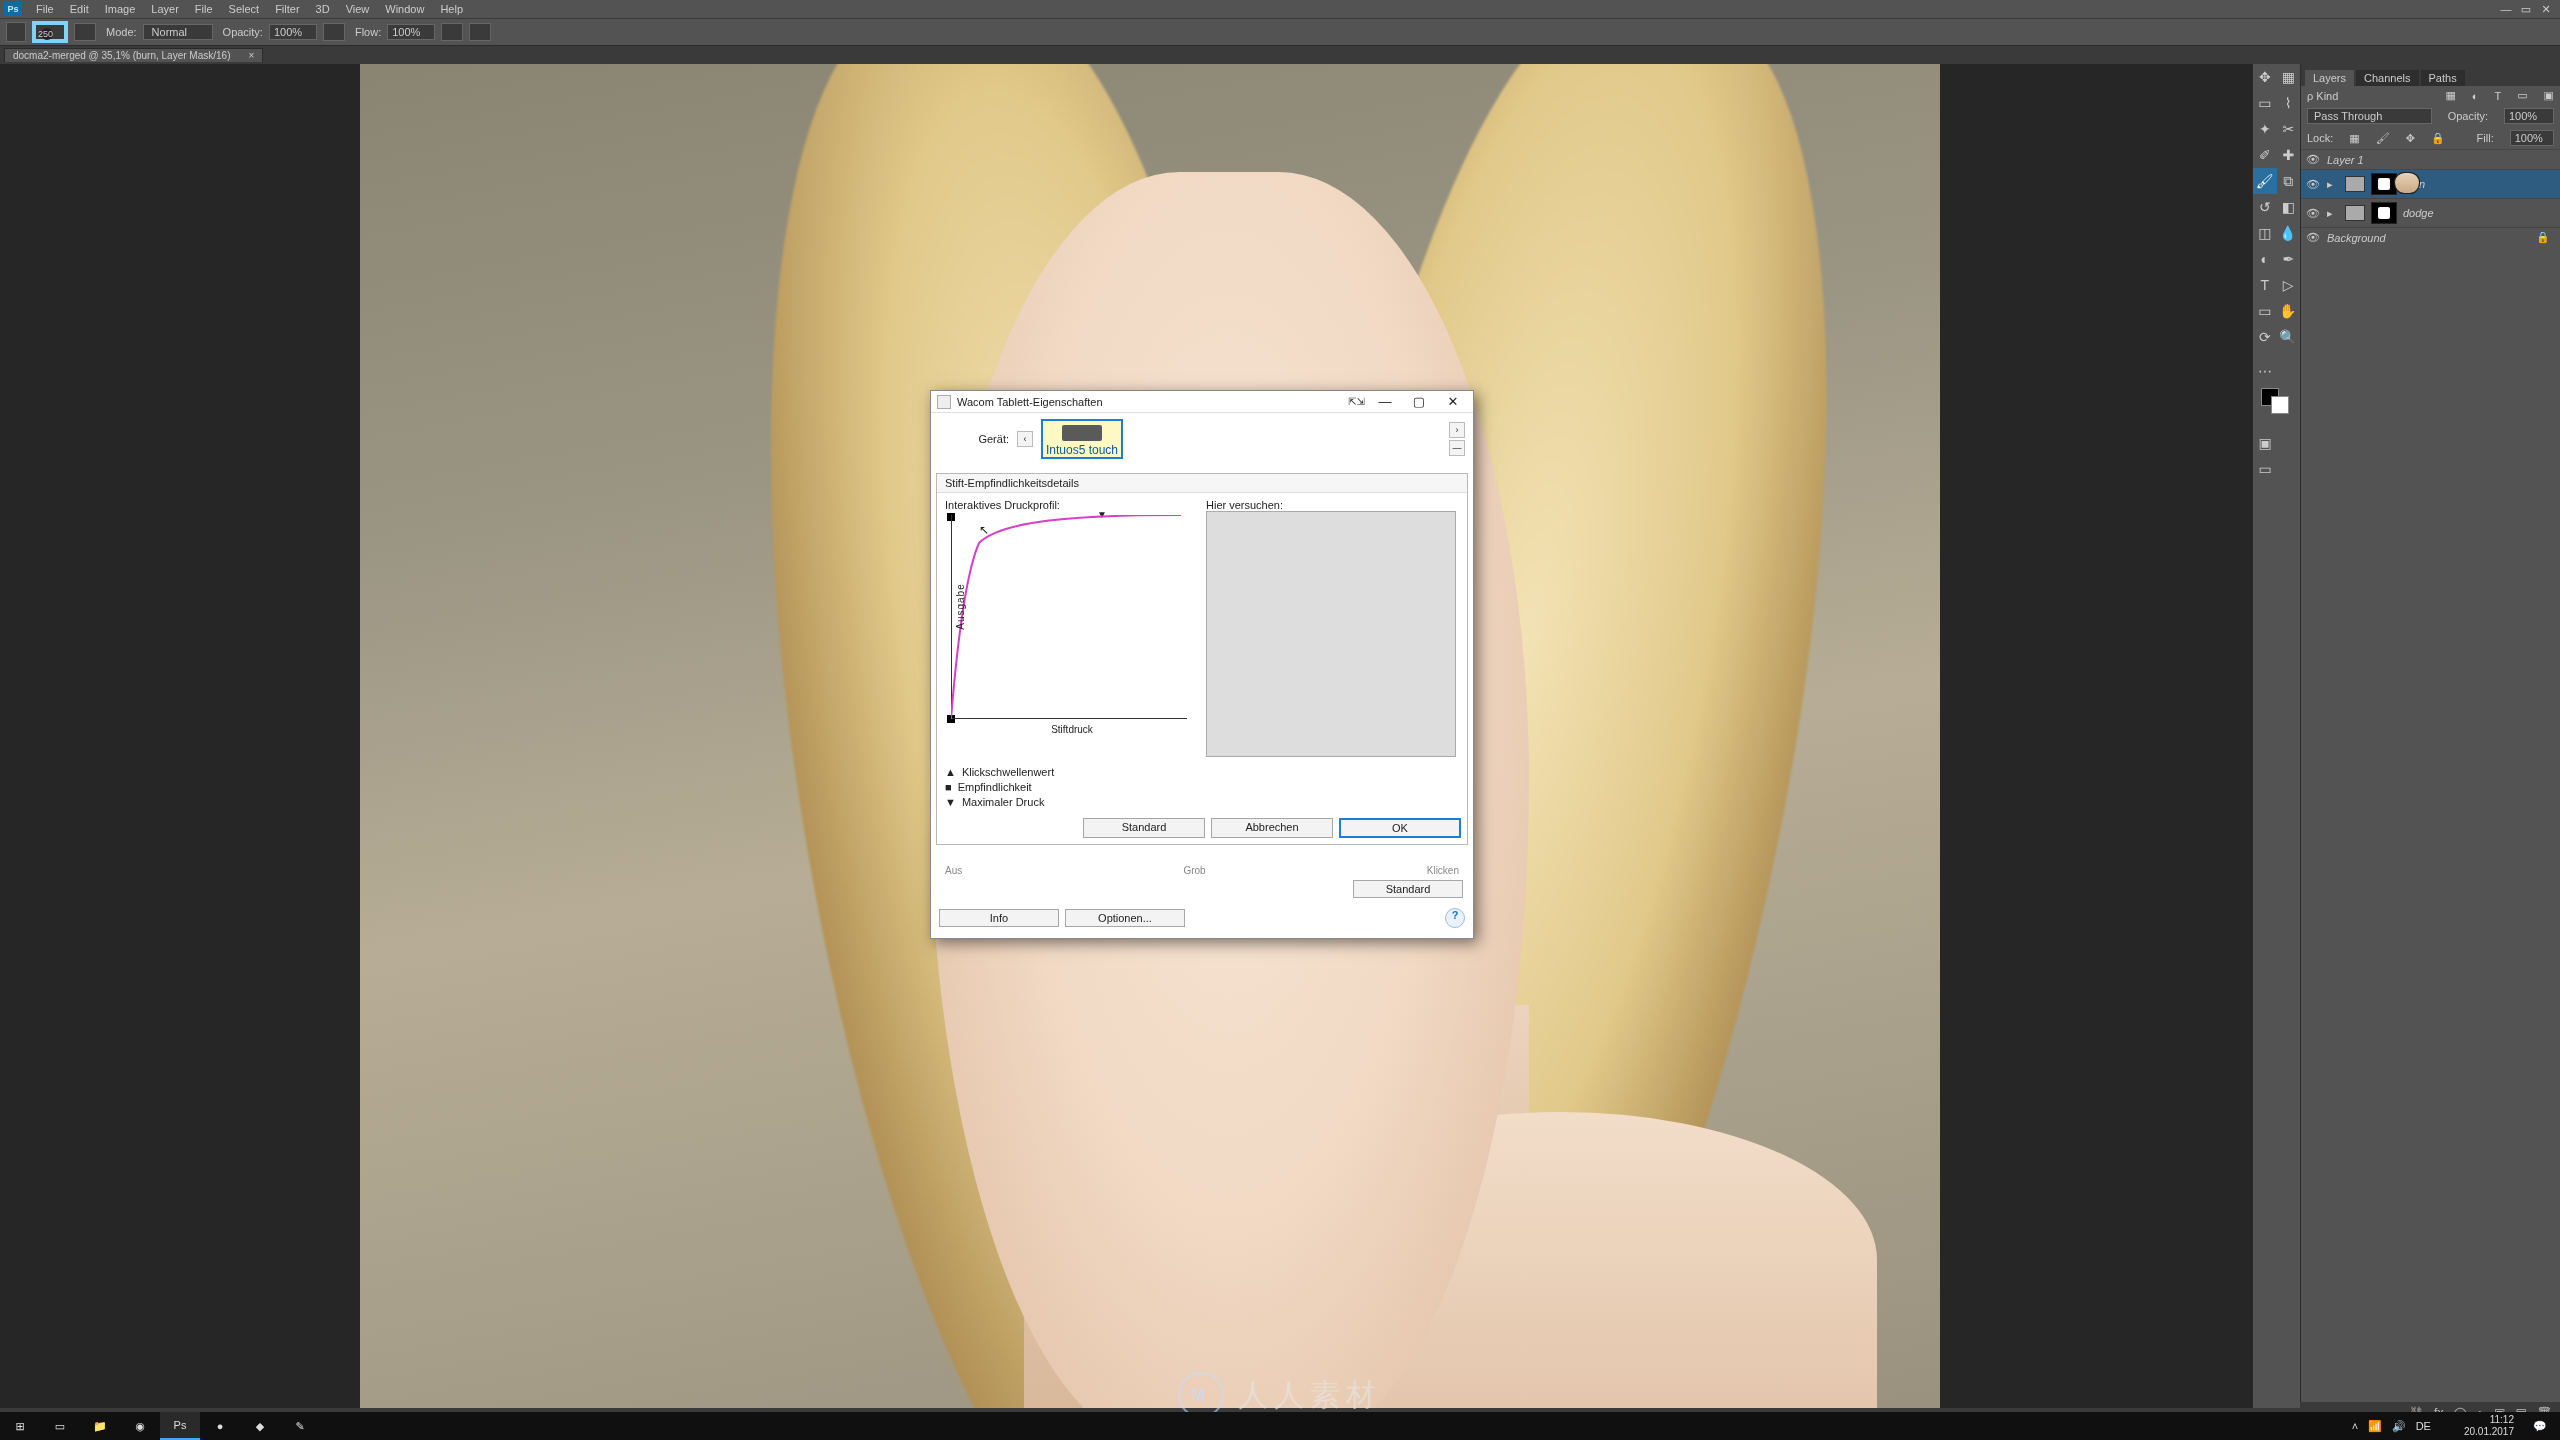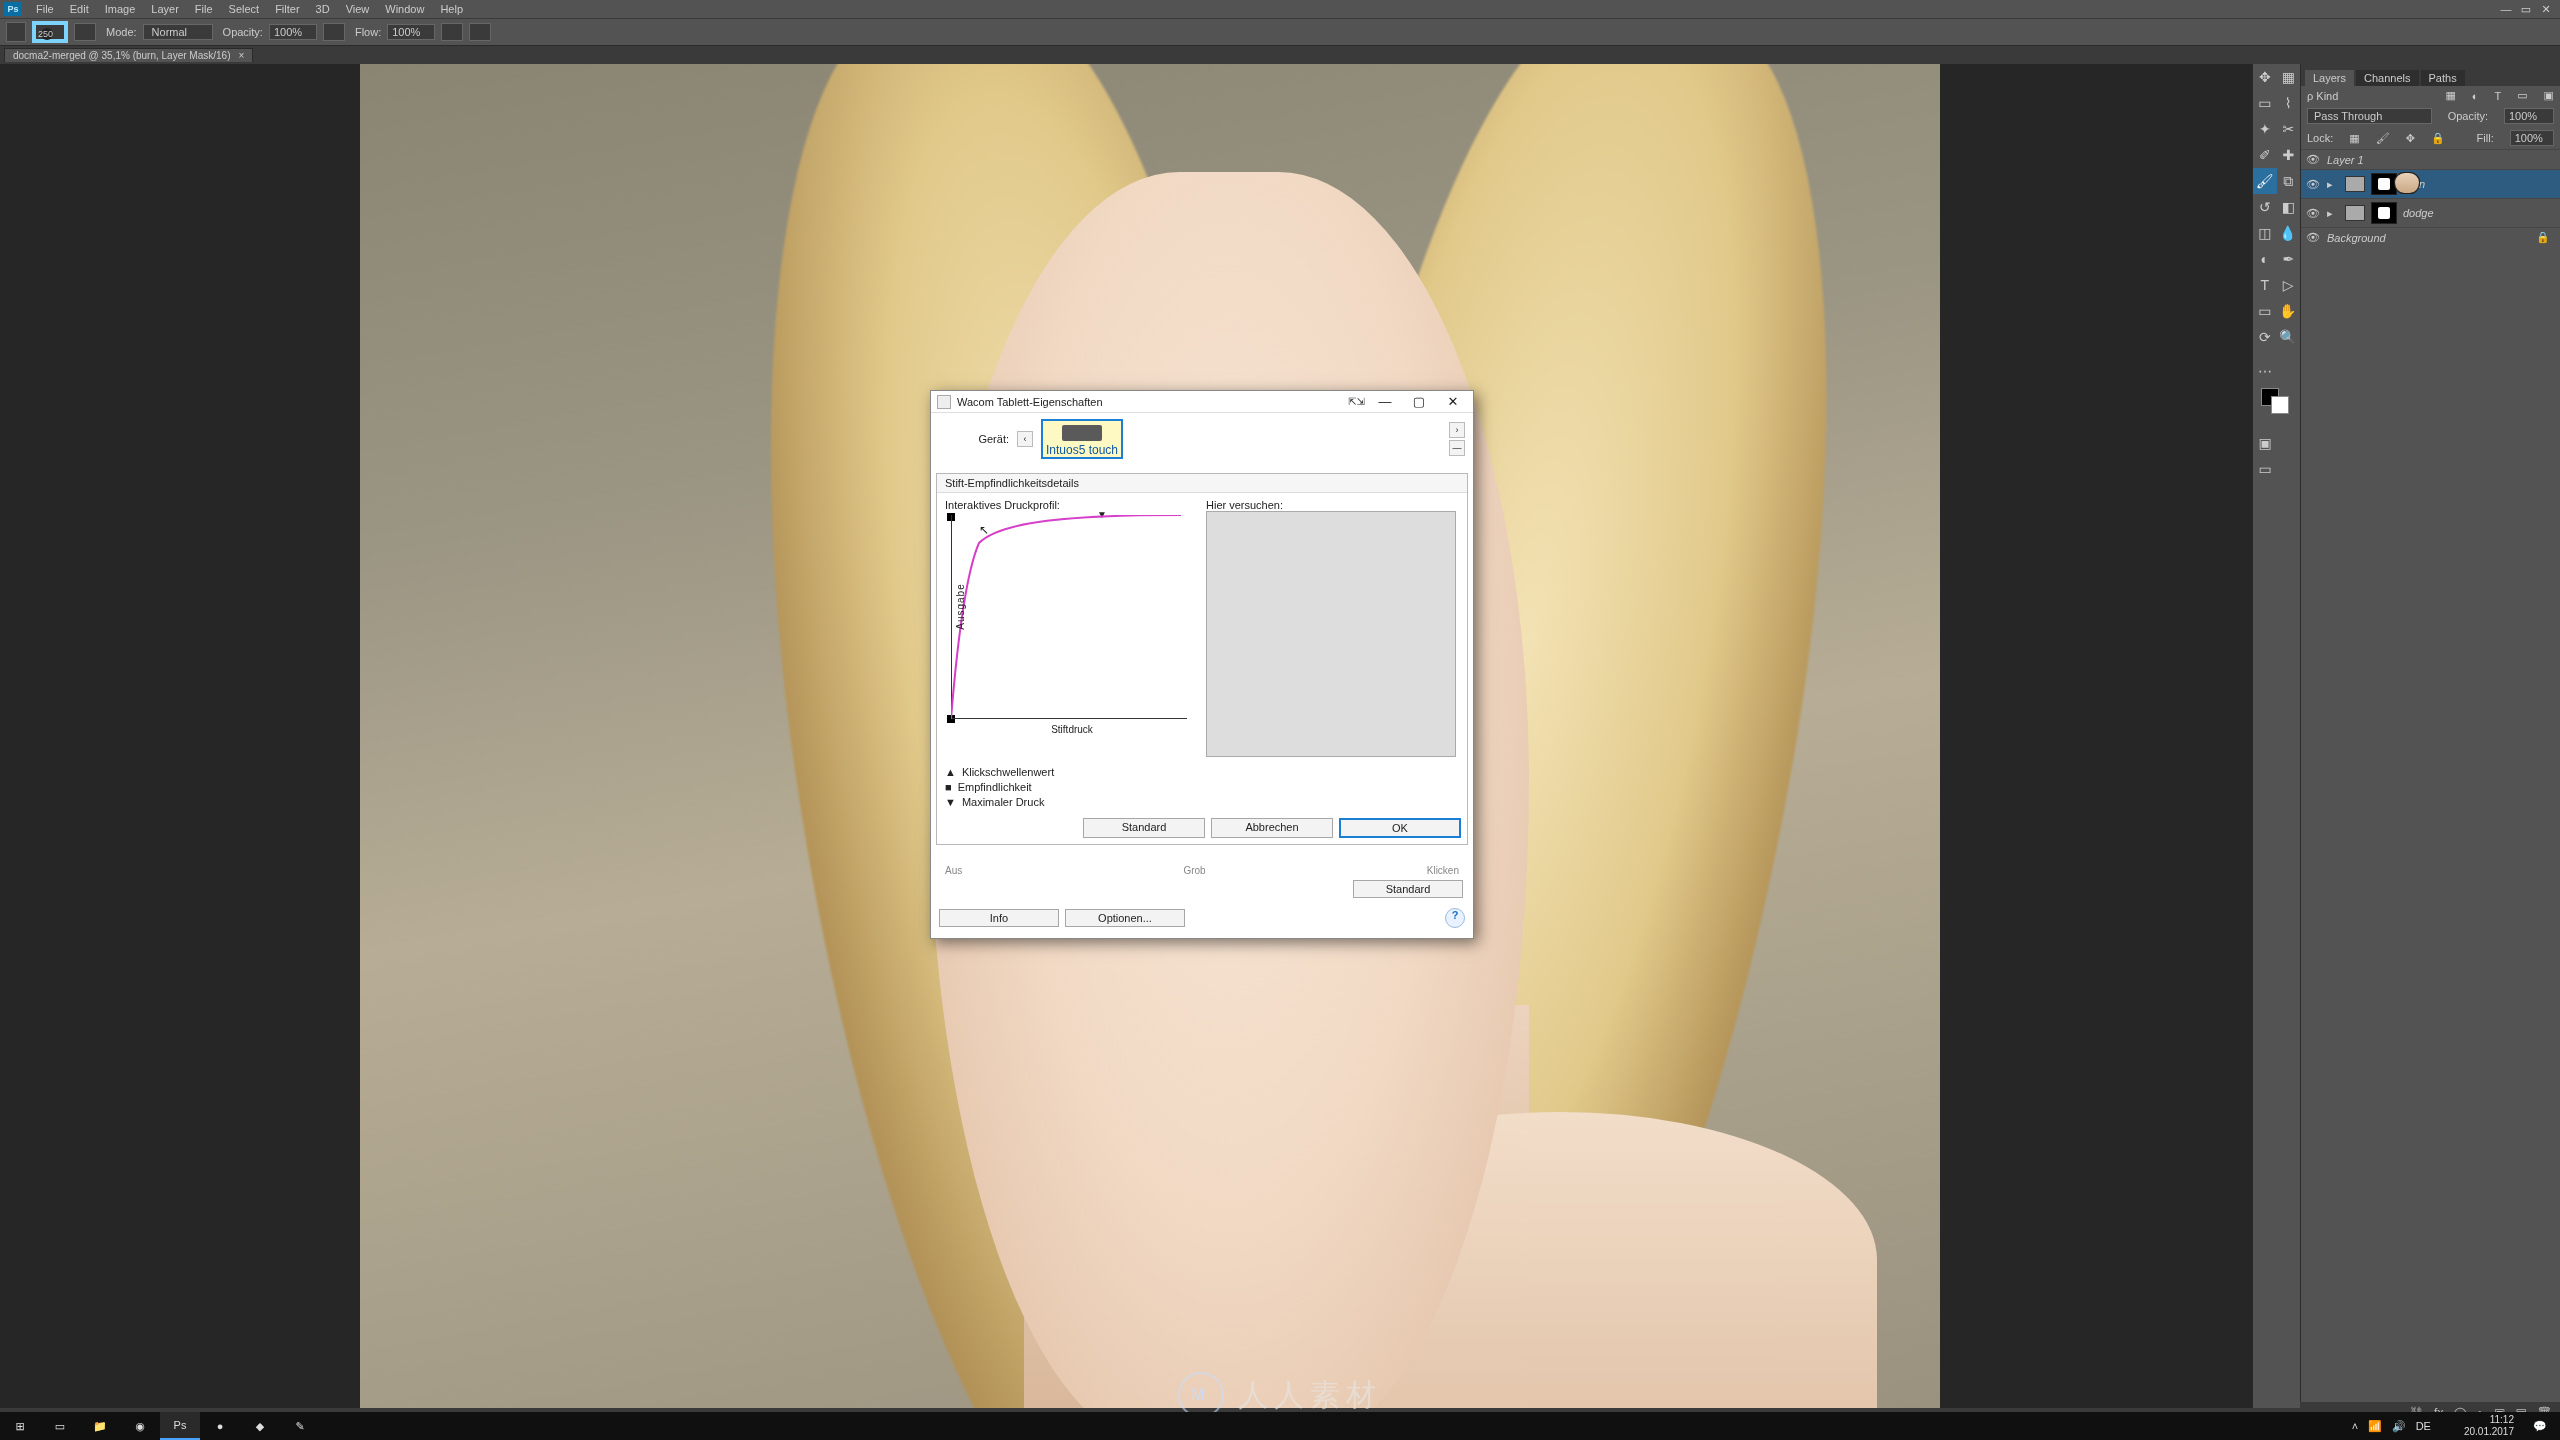--- a/index.html
+++ b/index.html
@@ -18,21 +18,21 @@
 .optionsbar .brush-preview { width: 36px; height: 22px; background: #3a3a3a; border: 4px solid #7dd3fc; position: relative; }
 .optionsbar .brush-preview .dot { position: absolute; width: 12px; height: 12px; border-radius: 50%; background: #222; left: 5px; top: 3px; }
 .optionsbar .brush-preview .sz { position: absolute; bottom: 0; left: 2px; font-size: 9px; }
 .optionsbar label { margin-left: 4px; }
 .optionsbar .sel { background: #3a3a3a; border: 1px solid #666; padding: 1px 8px; min-width: 70px; }
 .optionsbar .val { background: #3a3a3a; border: 1px solid #666; padding: 1px 4px; width: 48px; }
 .optionsbar .iconbtn { width: 22px; height: 18px; background: #3a3a3a; border: 1px solid #666; }
 
 
 .doctabs { height: 18px; background: #3a3a3a; display: flex; align-items: center; color: #ccc; font-size: 10px; padding-left: 4px; }
-.doctabs .tab { background: #535353; padding: 1px 8px; border: 1px solid #2a2a2a; border-bottom: none; display: flex; align-items: center; gap: 8px; }
+.doctabs .tab { background: #535353; padding: 1px 8px; border: 1px solid #2a2a2a; border-bottom: none; display: flex; align-items: center; gap: 18px; }
 .doctabs .tab .x { font-size: 10px; }
 
 
 .workspace { position: absolute; top: 64px; left: 0; right: 0; bottom: 32px; background: #262626; }
 .canvas-area { position: absolute; top: 0; left: 0; right: 260px; bottom: 0; display: flex; align-items: flex-start; justify-content: center; overflow: hidden; }
 .canvas { width: 1580px; height: 100%; position: relative; }
 
 
 .face-bg { position: absolute; inset: 0; background: linear-gradient(170deg, #8a8573 0%, #9b9583 30%, #b7ad96 55%, #9a927f 100%); }
 .hair-left { position: absolute; left: 28%; top: -5%; width: 30%; height: 120%; background: radial-gradient(ellipse at 60% 40%, #f3e2b4 0%, #e1c98a 40%, #b6965a 70%, #8a6d3e 100%); border-radius: 50% 40% 30% 60%; transform: rotate(-8deg); filter: blur(1px); }

